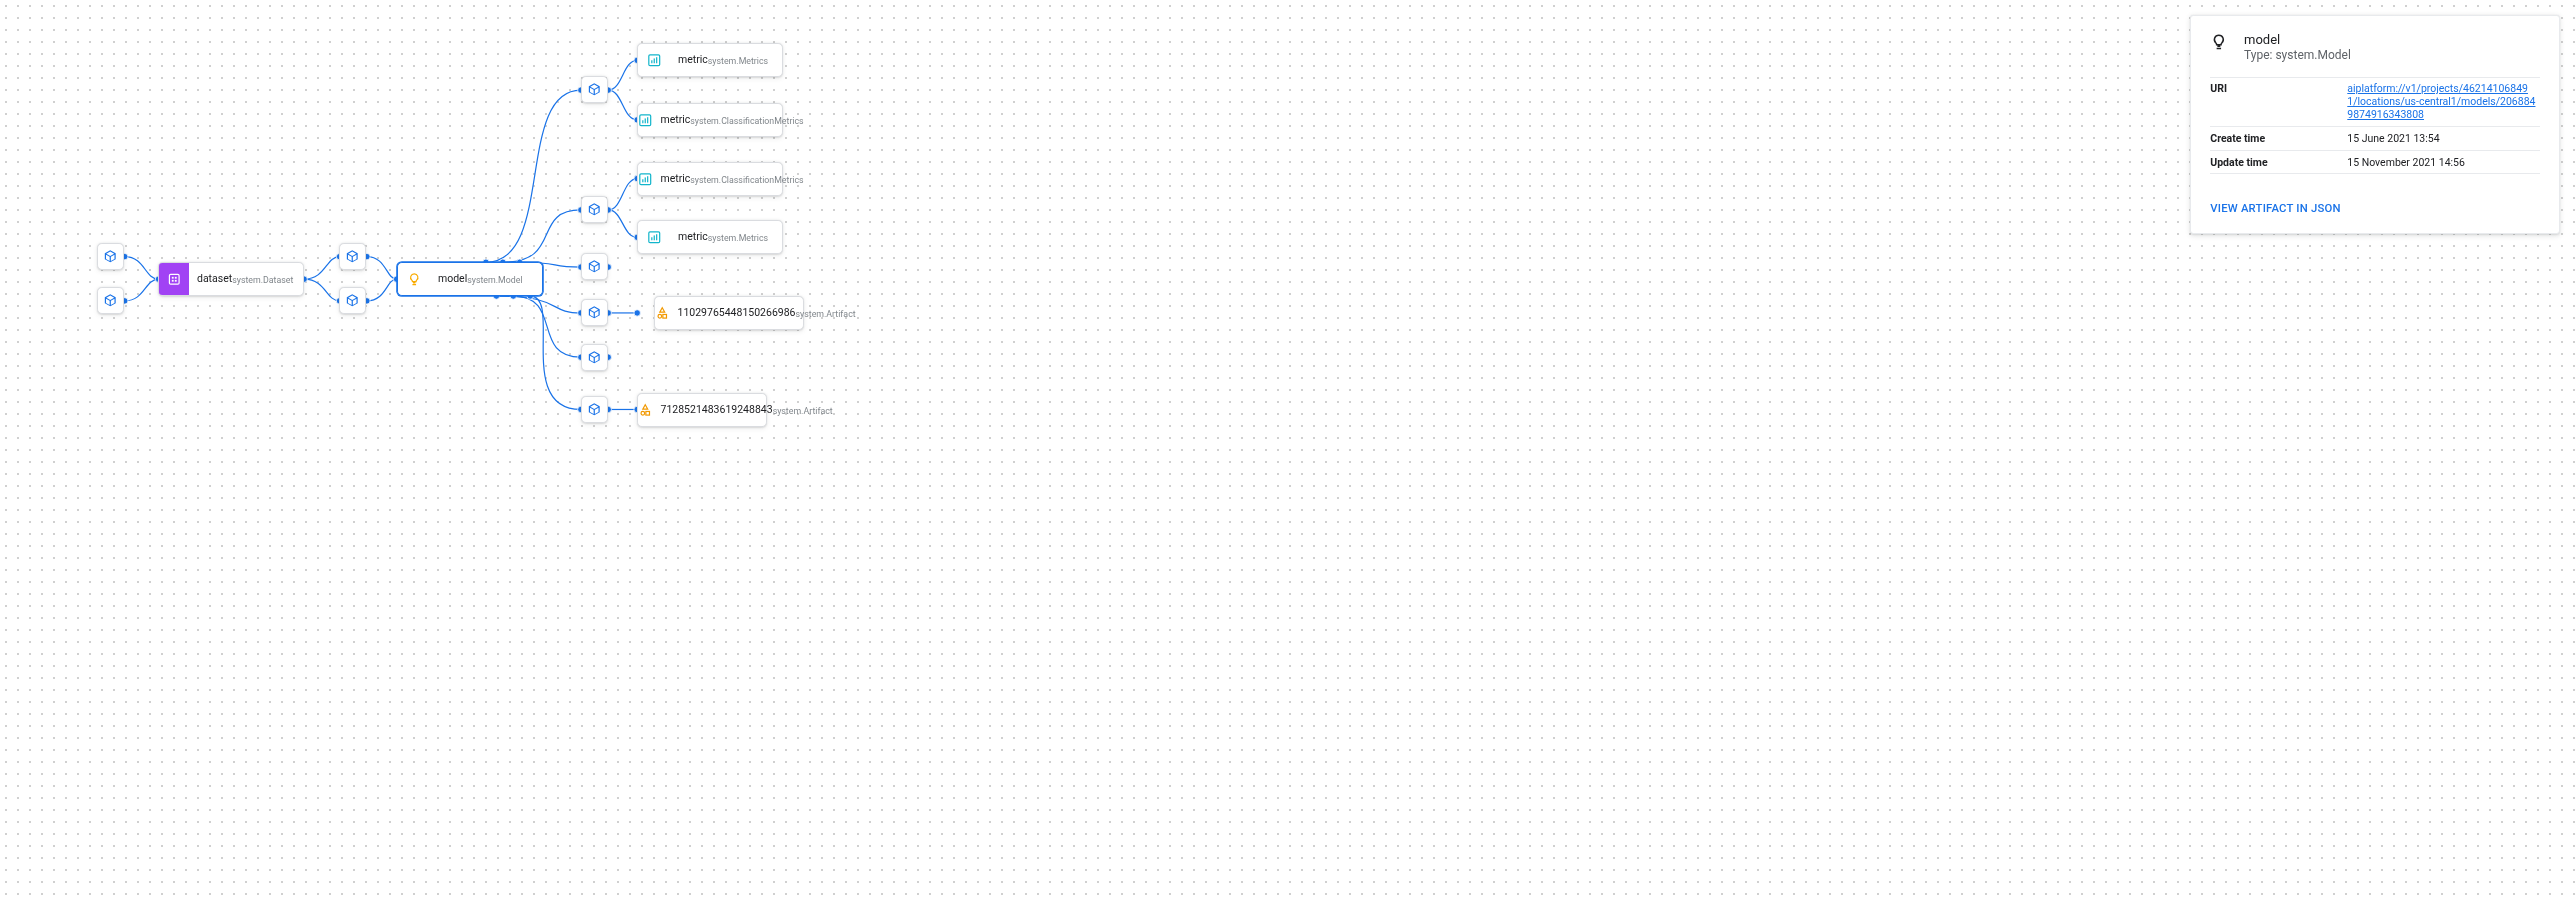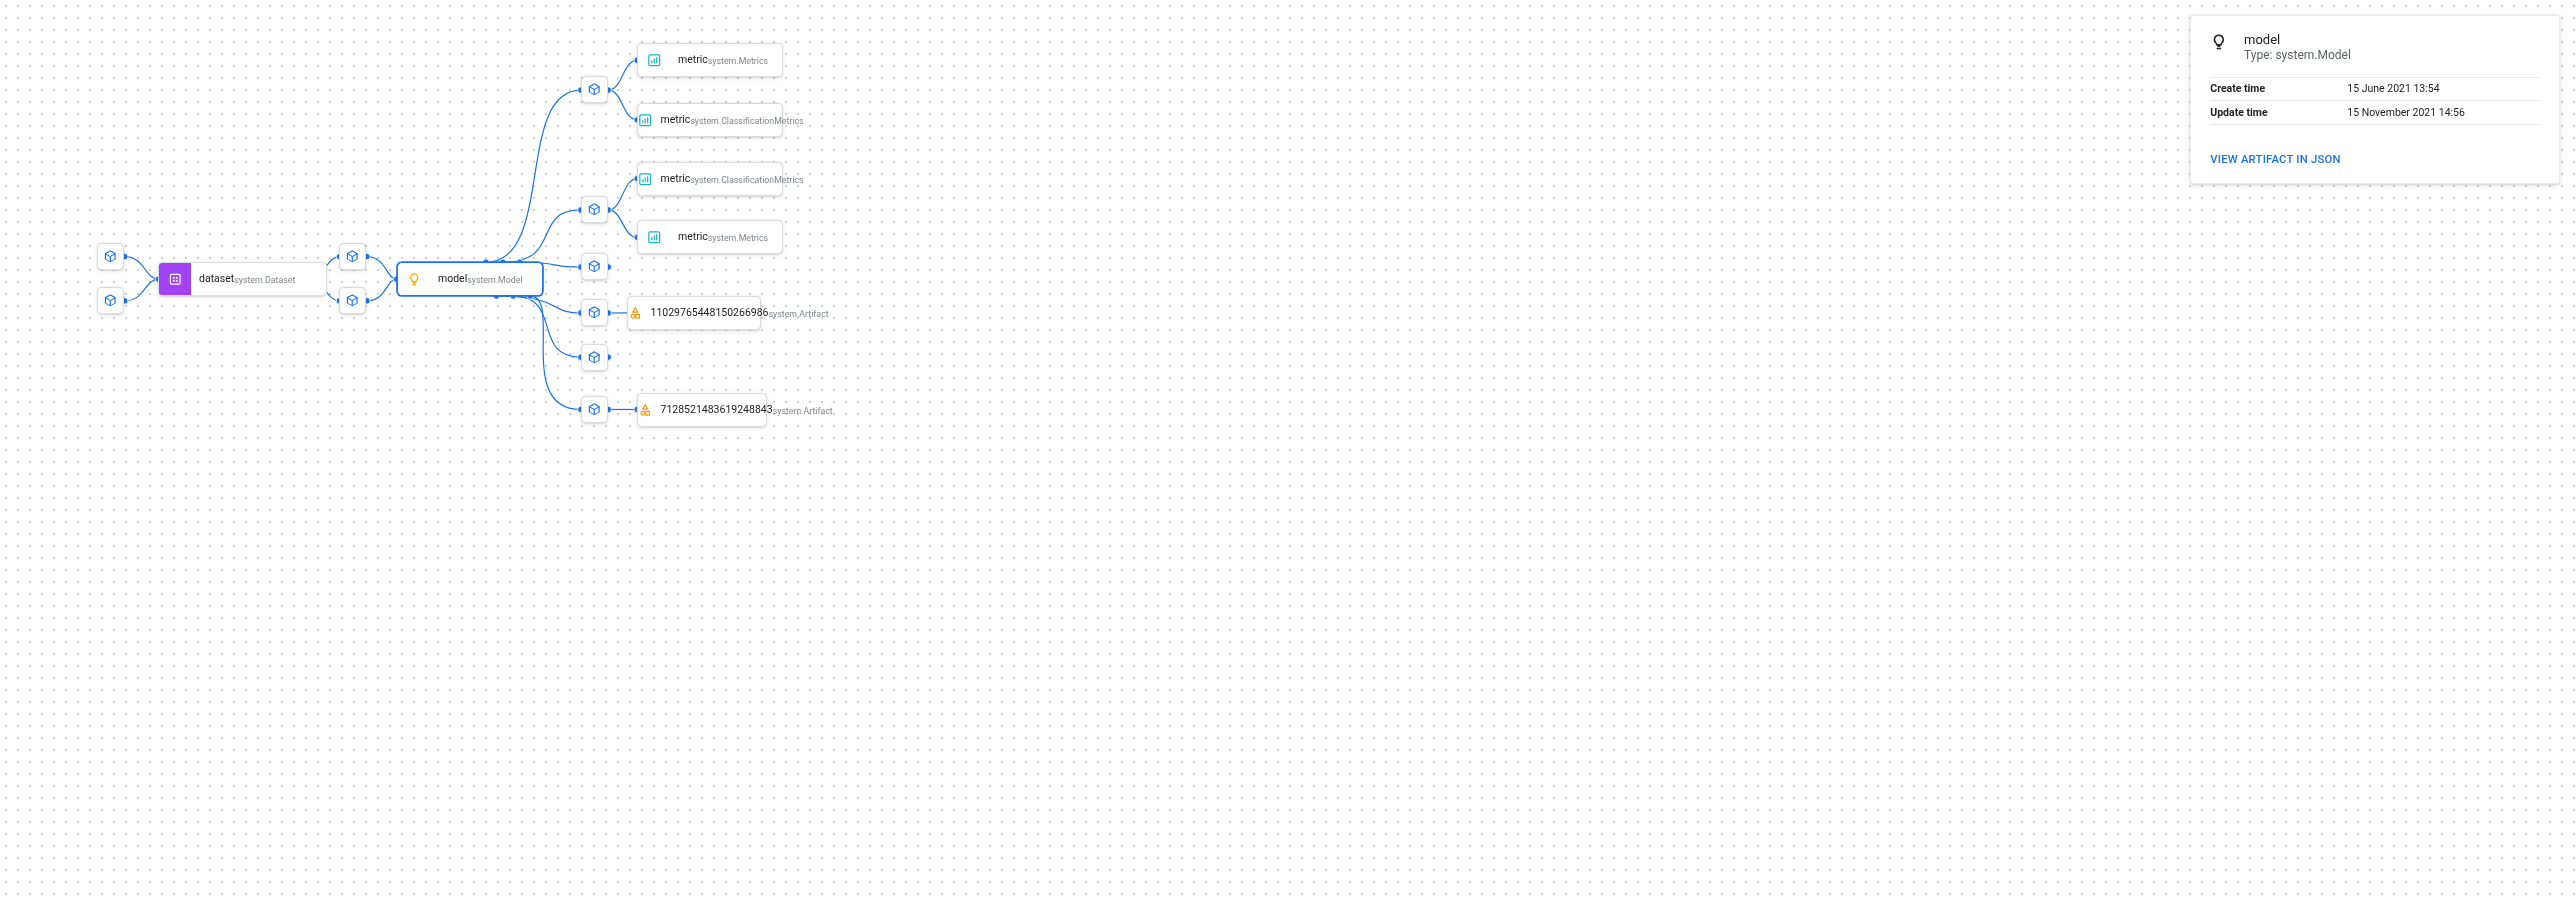--- a/index.html
+++ b/index.html
@@ -265,21 +265,21 @@
     <svg class="ic-cube" viewBox="0 0 24 24">
         <path fill="currentColor" d="M12 2 3 7v10l9 5 9-5V7l-9-5zm0 2.3 6.5 3.6L12 11.5 5.5 7.9 12 4.3zM5 9.4l6 3.3v7L5 16.4v-7zm8 10.3v-7l6-3.3v7l-6 3.3z"></path>
       </svg>
   </div>
   <div class="node small" style="left:581px; top:396px">
     <svg class="ic-cube" viewBox="0 0 24 24">
         <path fill="currentColor" d="M12 2 3 7v10l9 5 9-5V7l-9-5zm0 2.3 6.5 3.6L12 11.5 5.5 7.9 12 4.3zM5 9.4l6 3.3v7L5 16.4v-7zm8 10.3v-7l6-3.3v7l-6 3.3z"></path>
       </svg>
   </div>
 
-  <div class="node card" style="left:158px; top:262px; width:169px">
+  <div class="node card" style="left:158px; top:262px; width:146px">
     <div class="icon-slot purple">
       <svg class="ic-dataset" viewBox="0 0 24 24">
           <rect x="4" y="4" width="16" height="16" rx="2" fill="none" stroke="currentColor" stroke-width="2"></rect>
           <rect x="8" y="8" width="3" height="3" fill="currentColor"></rect>
           <rect x="13" y="8" width="3" height="3" fill="currentColor"></rect>
           <rect x="8" y="13" width="3" height="3" fill="currentColor"></rect>
           <rect x="13" y="13" width="3" height="3" fill="currentColor"></rect>
         </svg>
     </div>
     <div class="labels">
@@ -350,21 +350,21 @@
           <rect x="11" y="9" width="2" height="8" fill="currentColor"></rect>
           <rect x="15" y="7" width="2" height="10" fill="currentColor"></rect>
         </svg>
     </div>
     <div class="labels">
       <span class="title">metric</span>
       <span class="subtitle">system.Metrics</span>
     </div>
   </div>
 
-  <div class="node card" style="left:627px; top:296px; width:134px">
+  <div class="node card" style="left:654px; top:296px; width:150px">
     <div class="icon-slot">
       <svg class="ic-artifact" viewBox="0 0 24 24">
           <path fill="none" stroke="currentColor" stroke-width="2" d="M12 3l4 7H8l4-7z"></path>
           <circle cx="8" cy="17" r="3" fill="none" stroke="currentColor" stroke-width="2"></circle>
           <rect x="13" y="14" width="6" height="6" fill="none" stroke="currentColor" stroke-width="2"></rect>
         </svg>
     </div>
     <div class="labels">
       <span class="title">11029765448150266986</span>
       <span class="subtitle">system.Artifact</span>
@@ -391,20 +391,24 @@
     <svg class="ic-lightbulb-black" viewBox="0 0 24 24">
         <path fill="none" stroke="currentColor" stroke-width="2" d="M9 21h6M10 18h4M12 3a6 6 0 0 0-4 10.5c.9.8 1 1.5 1 2.5h6c0-1 .1-1.7 1-2.5A6 6 0 0 0 12 3z"></path>
       </svg>
     <div>
       <div class="panel-title">model</div>
       <div class="panel-type">Type: system.Model</div>
     </div>
   </div>
   <div class="panel-body">
     <div class="panel-row">
+      <div class="k">URI</div>
+      <div class="v"><a href="#">aiplatform://v1/projects/46214106849 1/locations/us-central1/models/2068849874916343808</a></div>
+    </div>
+    <div class="panel-row">
       <div class="k">Create time</div>
       <div class="v">15 June 2021 13:54</div>
     </div>
     <div class="panel-row">
       <div class="k">Update time</div>
       <div class="v">15 November 2021 14:56</div>
     </div>
   </div>
   <div class="panel-action">VIEW ARTIFACT IN JSON</div>
 </div>

